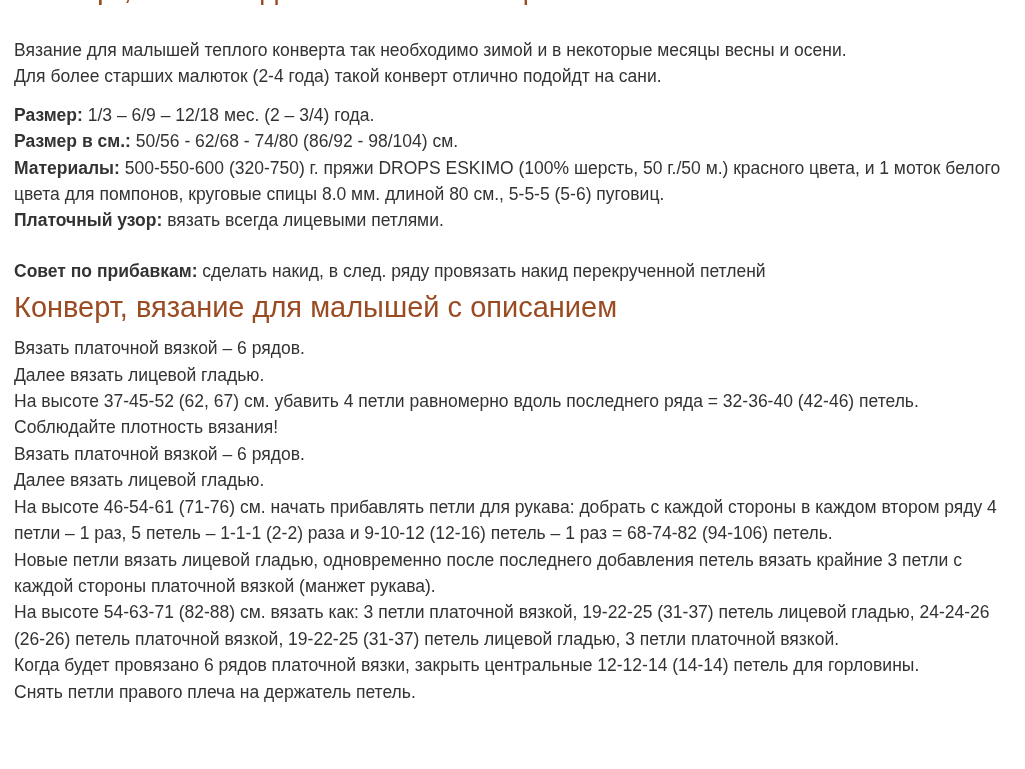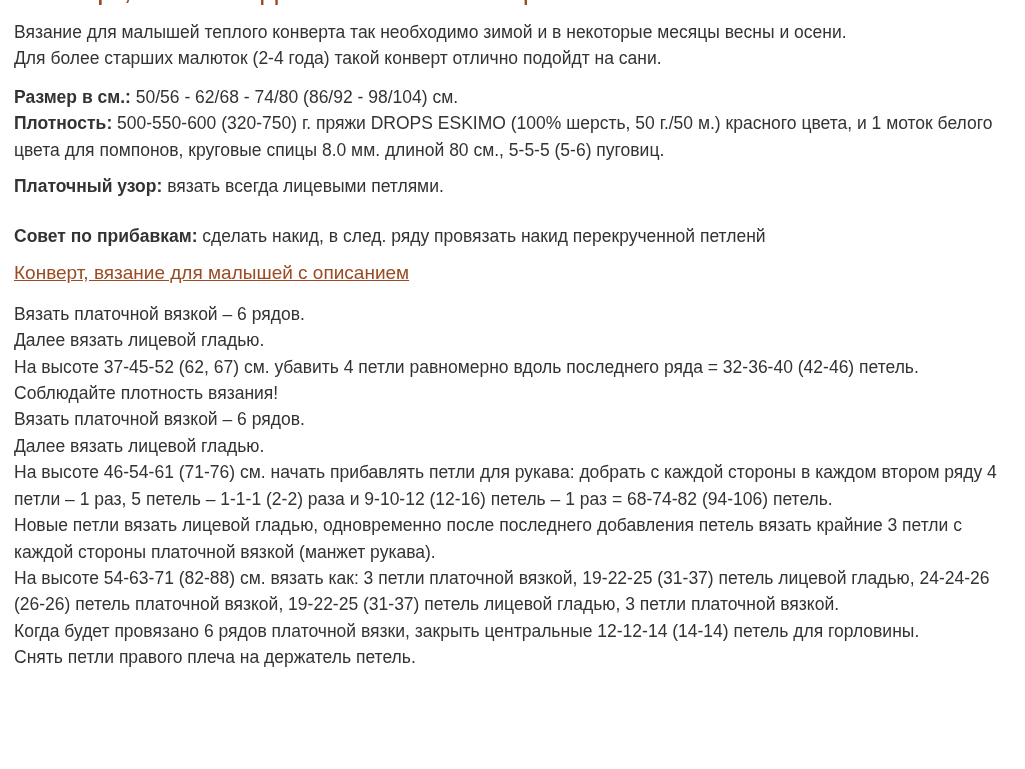--- a/index.html
+++ b/index.html
@@ -15,45 +15,46 @@
   }
   .content{margin:0 14px;}
   
   .h1crop{height:9px;overflow:hidden;}
   .h1crop .h1{
     font-size:30px;line-height:30px;font-weight:400;
     color:var(--accent);margin:-26px 0 0 0;white-space:nowrap;
   }
   .pre{white-space:pre-line;}
   p,.pline,.block{margin:0;padding:0;}
-  .intro{margin-top:10px;}
+  .intro{margin-top:28px;}
   .specs{margin-top:12px;}
-  .m10{margin-top:10px;}
+  .m10{}
   .m16{margin-top:24px;}
   b{font-weight:700;}
   h2.section{
-    font-size:19px;line-height:30px;font-weight:400;
-    color:var(--accent);margin:8px 0 13px 0;text-decoration:underline;
+    font-size:29px;line-height:30px;font-weight:400;
+    color:var(--accent);margin:8px 0 13px 0;
   }
 </style>
 </head>
 <body>
 
 <div class="content">
 
   <div class="h1crop">
     <div class="h1">Конверт, вязание для малышей спицами</div>
   </div>
 
   <p class="intro pre">Вязание для малышей теплого конверта так необходимо зимой и в некоторые месяцы весны и осени.
 Для более старших малюток (2-4 года) такой конверт отлично подойдт на сани.</p>
 
   <div class="specs">
+    <div class="pline"><b>Размер:</b><span> 1/3 – 6/9 – 12/18 мес. (2 – 3/4) года.</span></div>
     <div class="pline"><b>Размер в см.:</b><span> 50/56 - 62/68 - 74/80 (86/92 - 98/104) см.</span></div>
-    <div class="pline"><b>Плотность:</b><span> 500-550-600 (320-750) г. пряжи DROPS ESKIMO (100% шерсть, 50 г./50 м.) красного цвета, и 1 моток белого</span></div>
+    <div class="pline"><b>Материалы:</b><span> 500-550-600 (320-750) г. пряжи DROPS ESKIMO (100% шерсть, 50 г./50 м.) красного цвета, и 1 моток белого</span></div>
     <div class="pline"><span>цвета для помпонов, круговые спицы 8.0 мм. длиной 80 см., 5-5-5 (5-6) пуговиц.</span></div>
   </div>
 
   <p class="pline m10"><b>Платочный узор:</b><span> вязать всегда лицевыми петлями.</span></p>
 
   <p class="pline m16"><b>Совет по прибавкам:</b><span> сделать накид, в след. ряду провязать накид перекрученной петленй</span></p>
 
 
   <h2 class="section">Конверт, вязание для малышей с описанием</h2>
 

